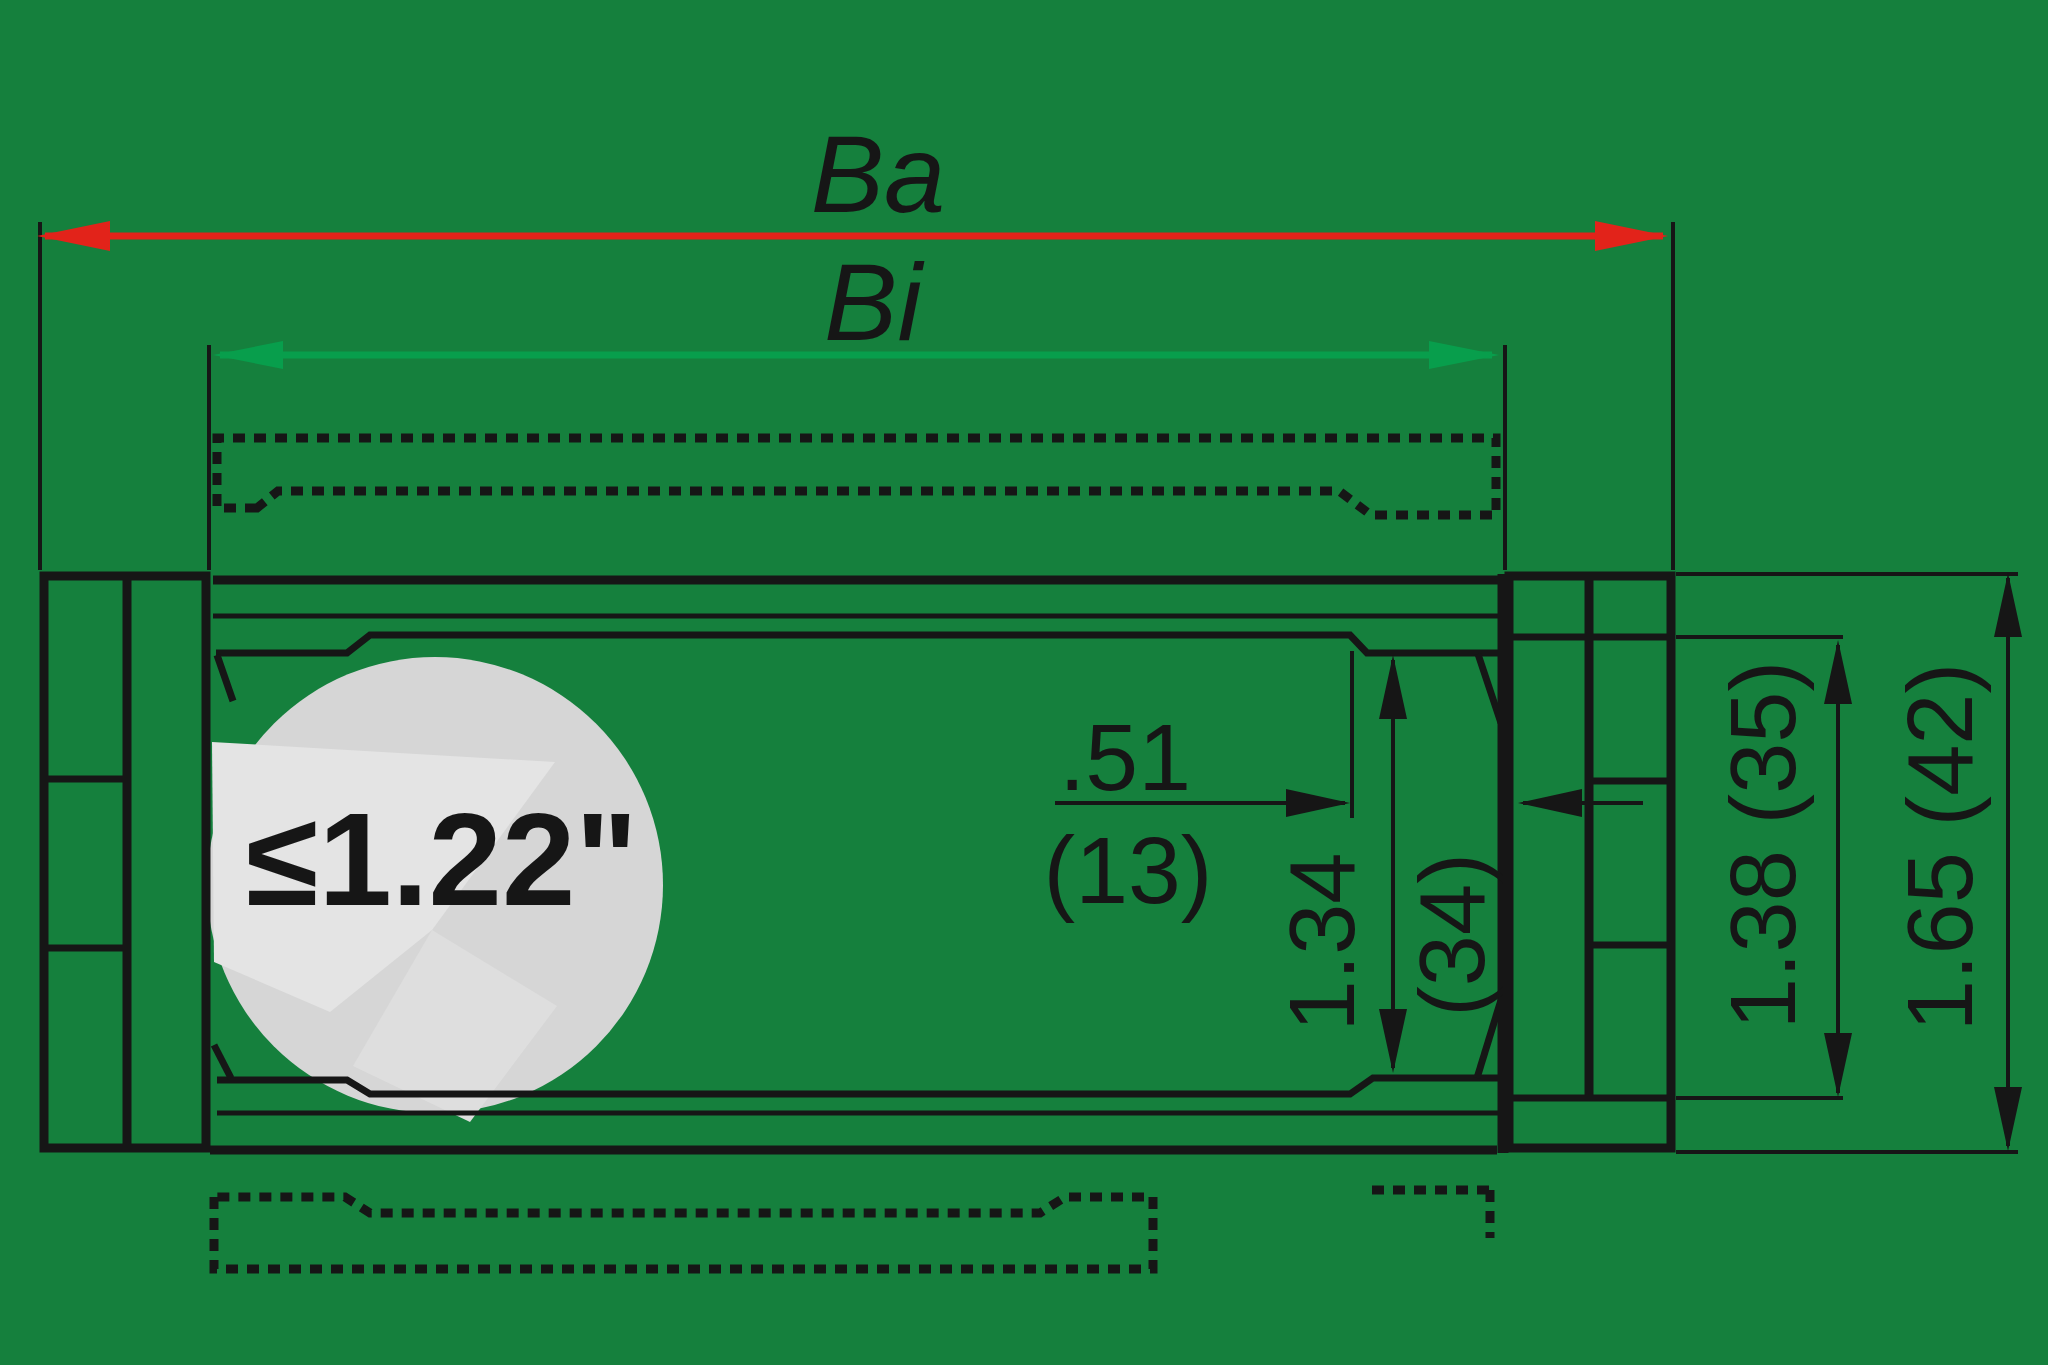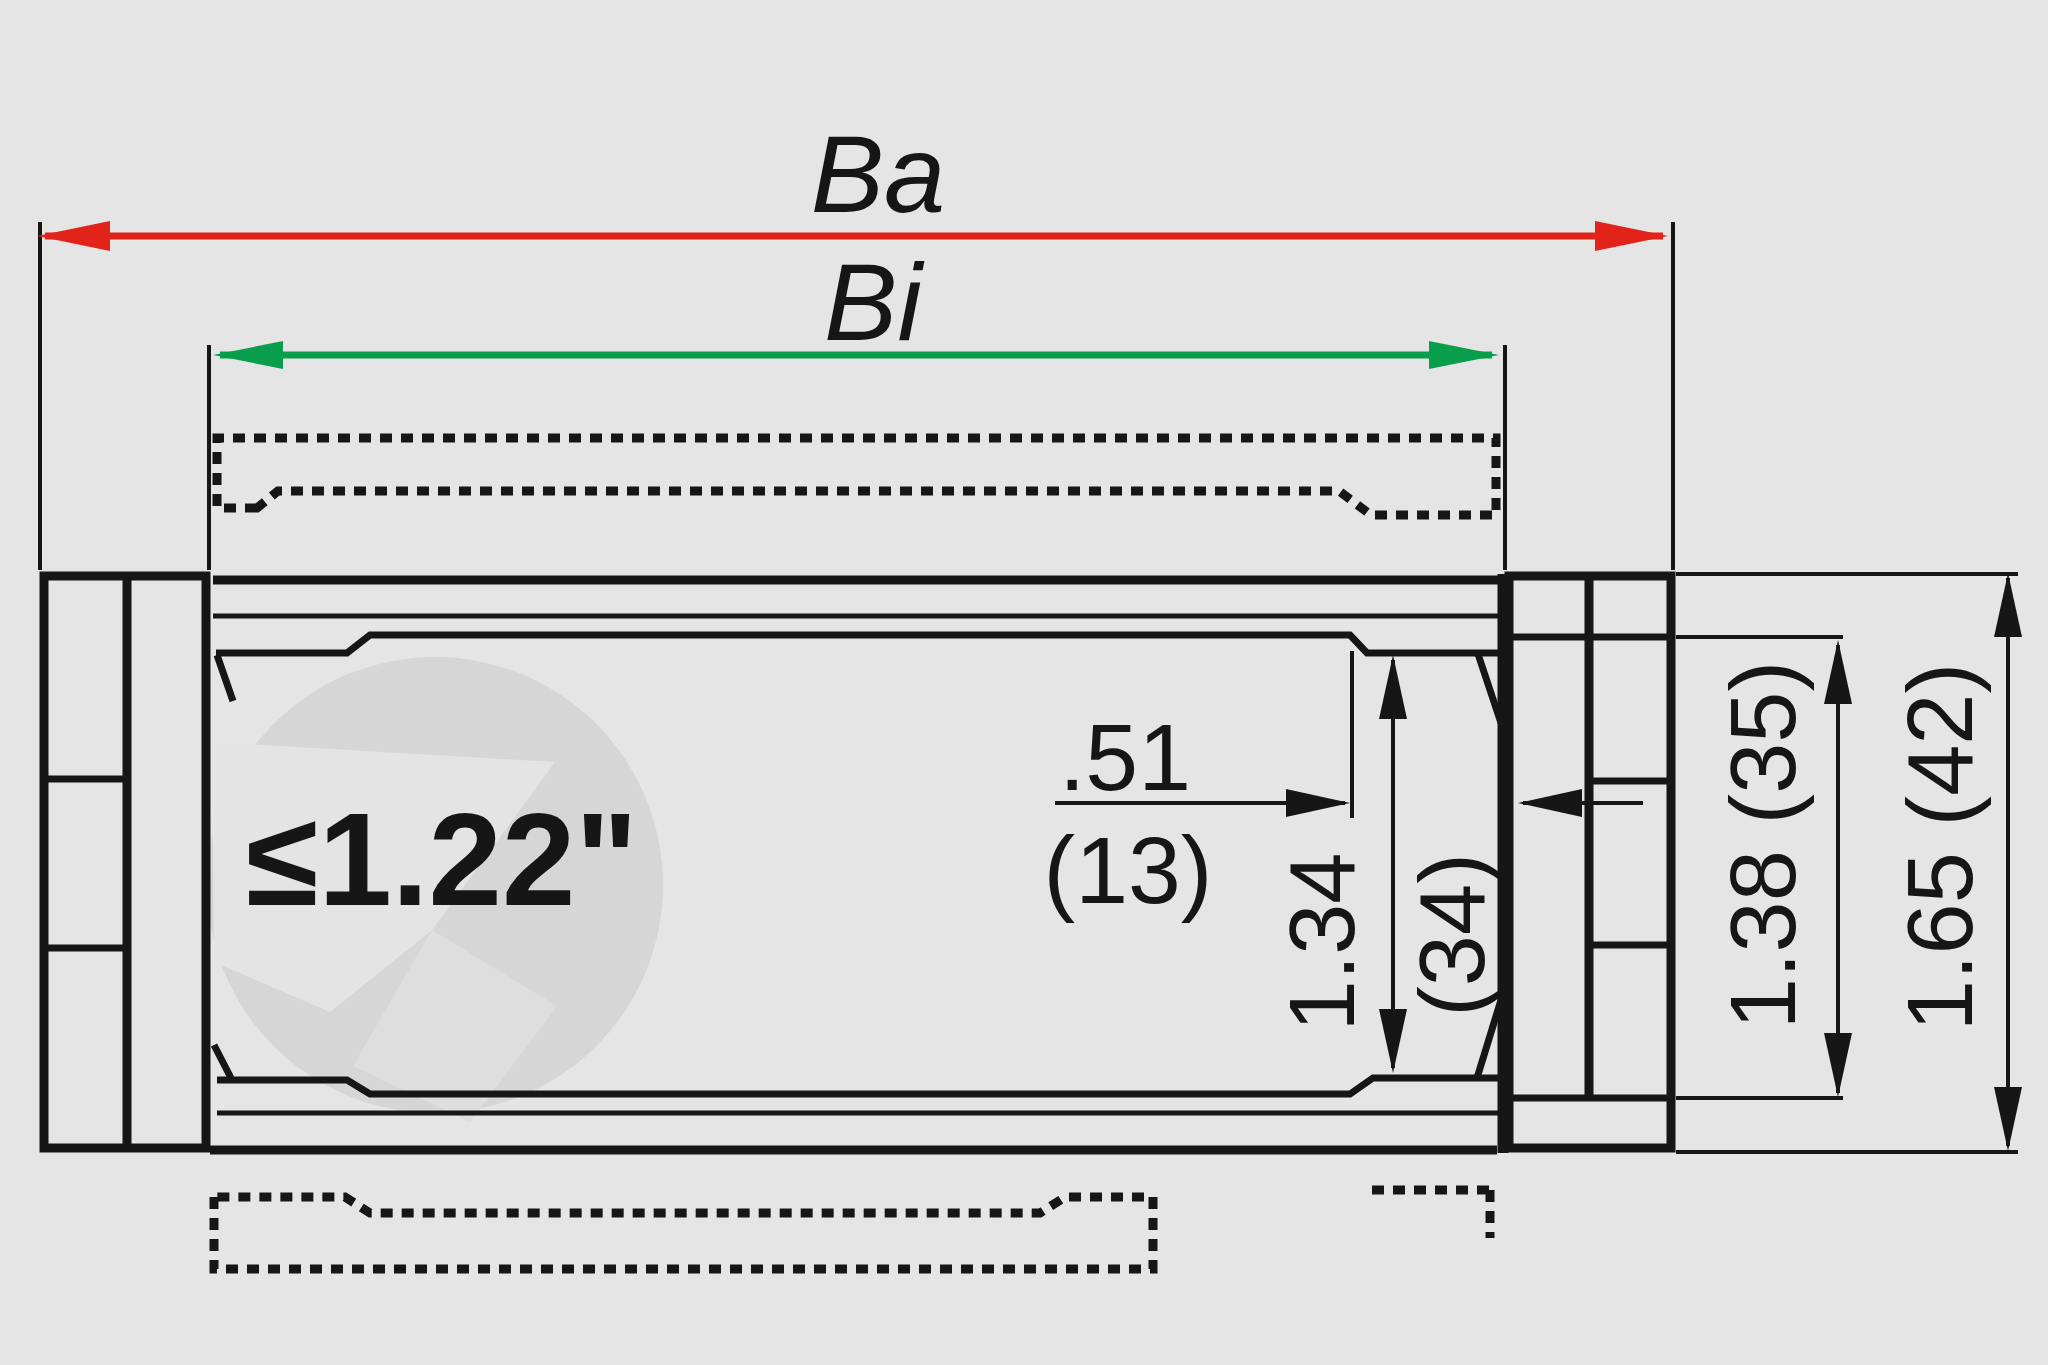--- a/index.html
+++ b/index.html
@@ -1,16 +1,16 @@
 <!DOCTYPE html>
 <html><head>
 <meta charset="utf-8">
 <style>
   html,body{margin:0;padding:0;background:#fdfdfd;}
-  #canvas{position:relative;width:2048px;height:1365px;background:#e5e5e5;overflow:hidden;}
+  #canvas{position:relative;width:2048px;height:1365px;background:#15803d;overflow:hidden;}
   svg{position:absolute;left:0;top:0;}
   .ink{stroke:#161616;}
   .lbl{font-family:"Liberation Sans","DejaVu Sans",sans-serif;fill:#161616;}
   .dimtxt{font-size:95px;}
   .rot{font-size:92px;}
   .wmtxt{font-size:132px;font-weight:700;}
   .widelbl{font-size:110px;font-style:italic;}
 </style>
 </head>
 <body>

